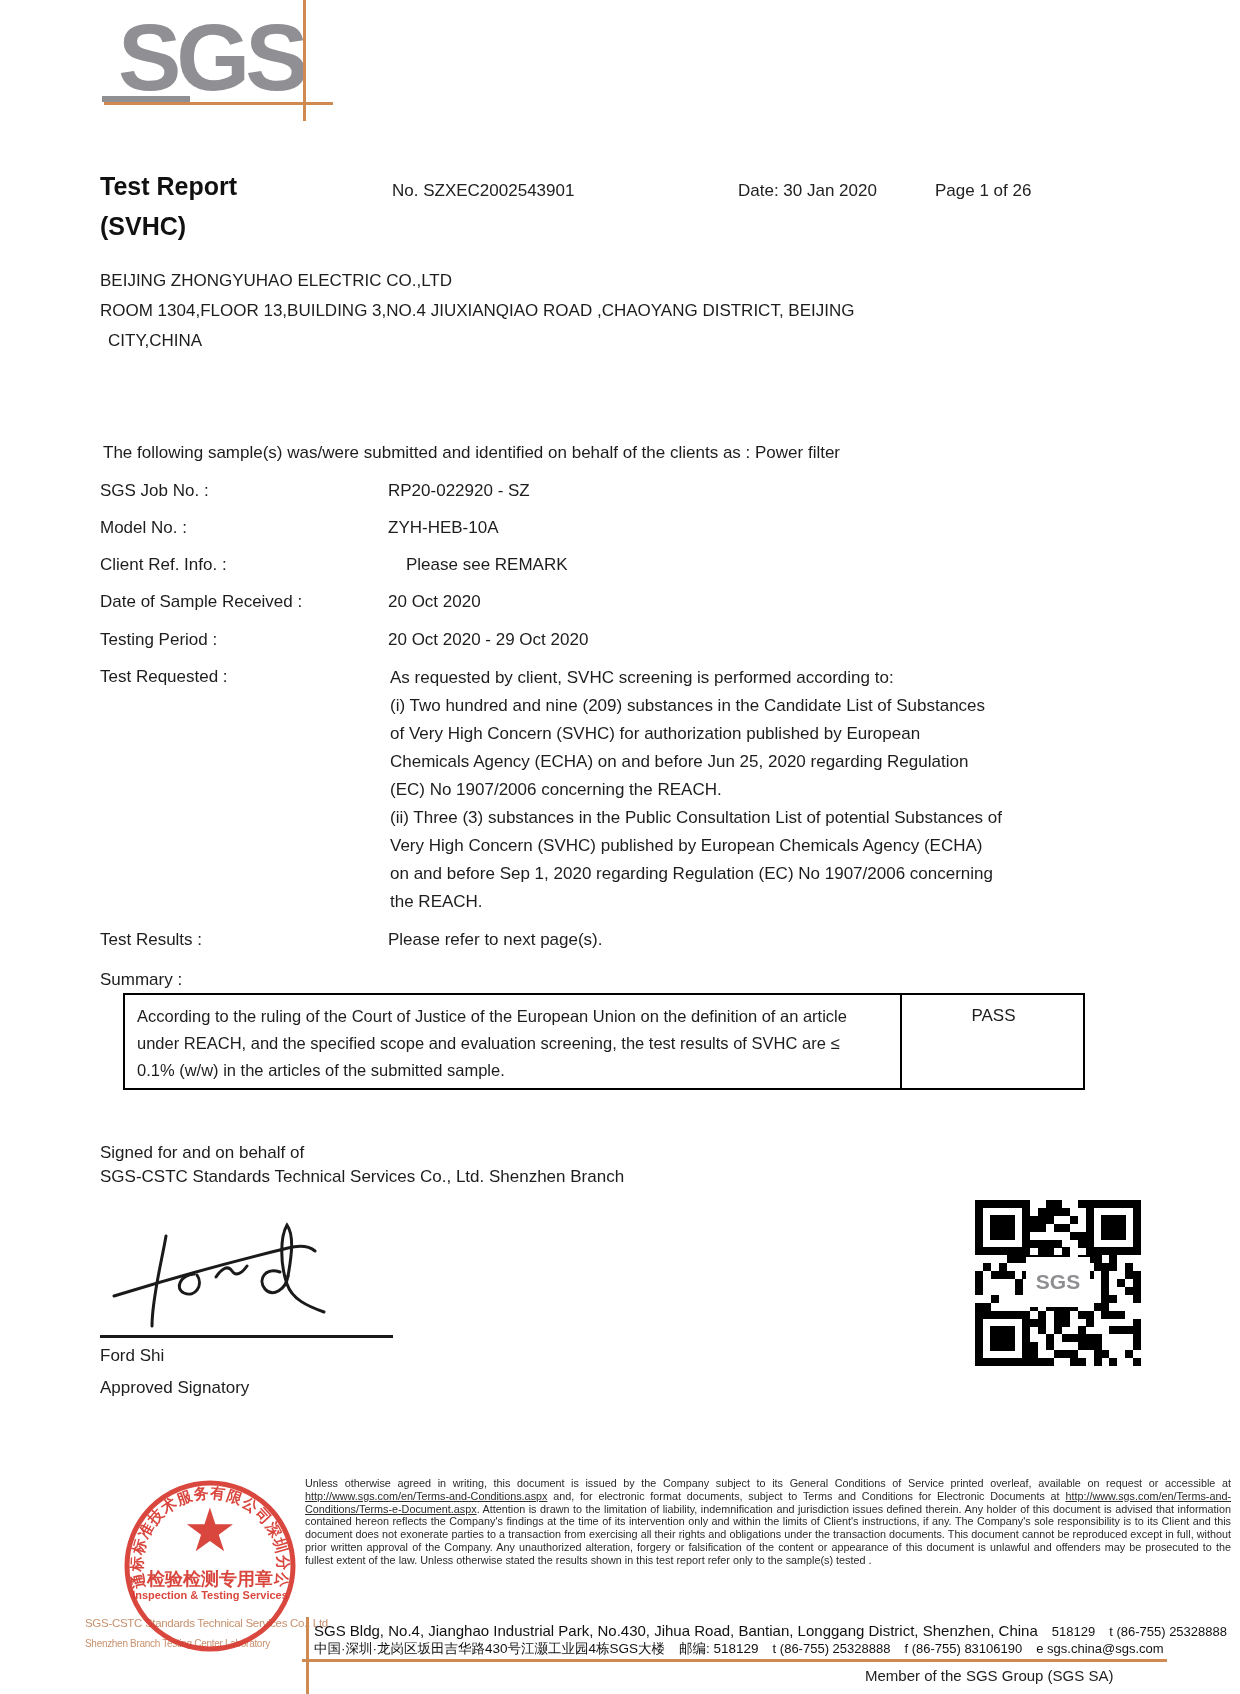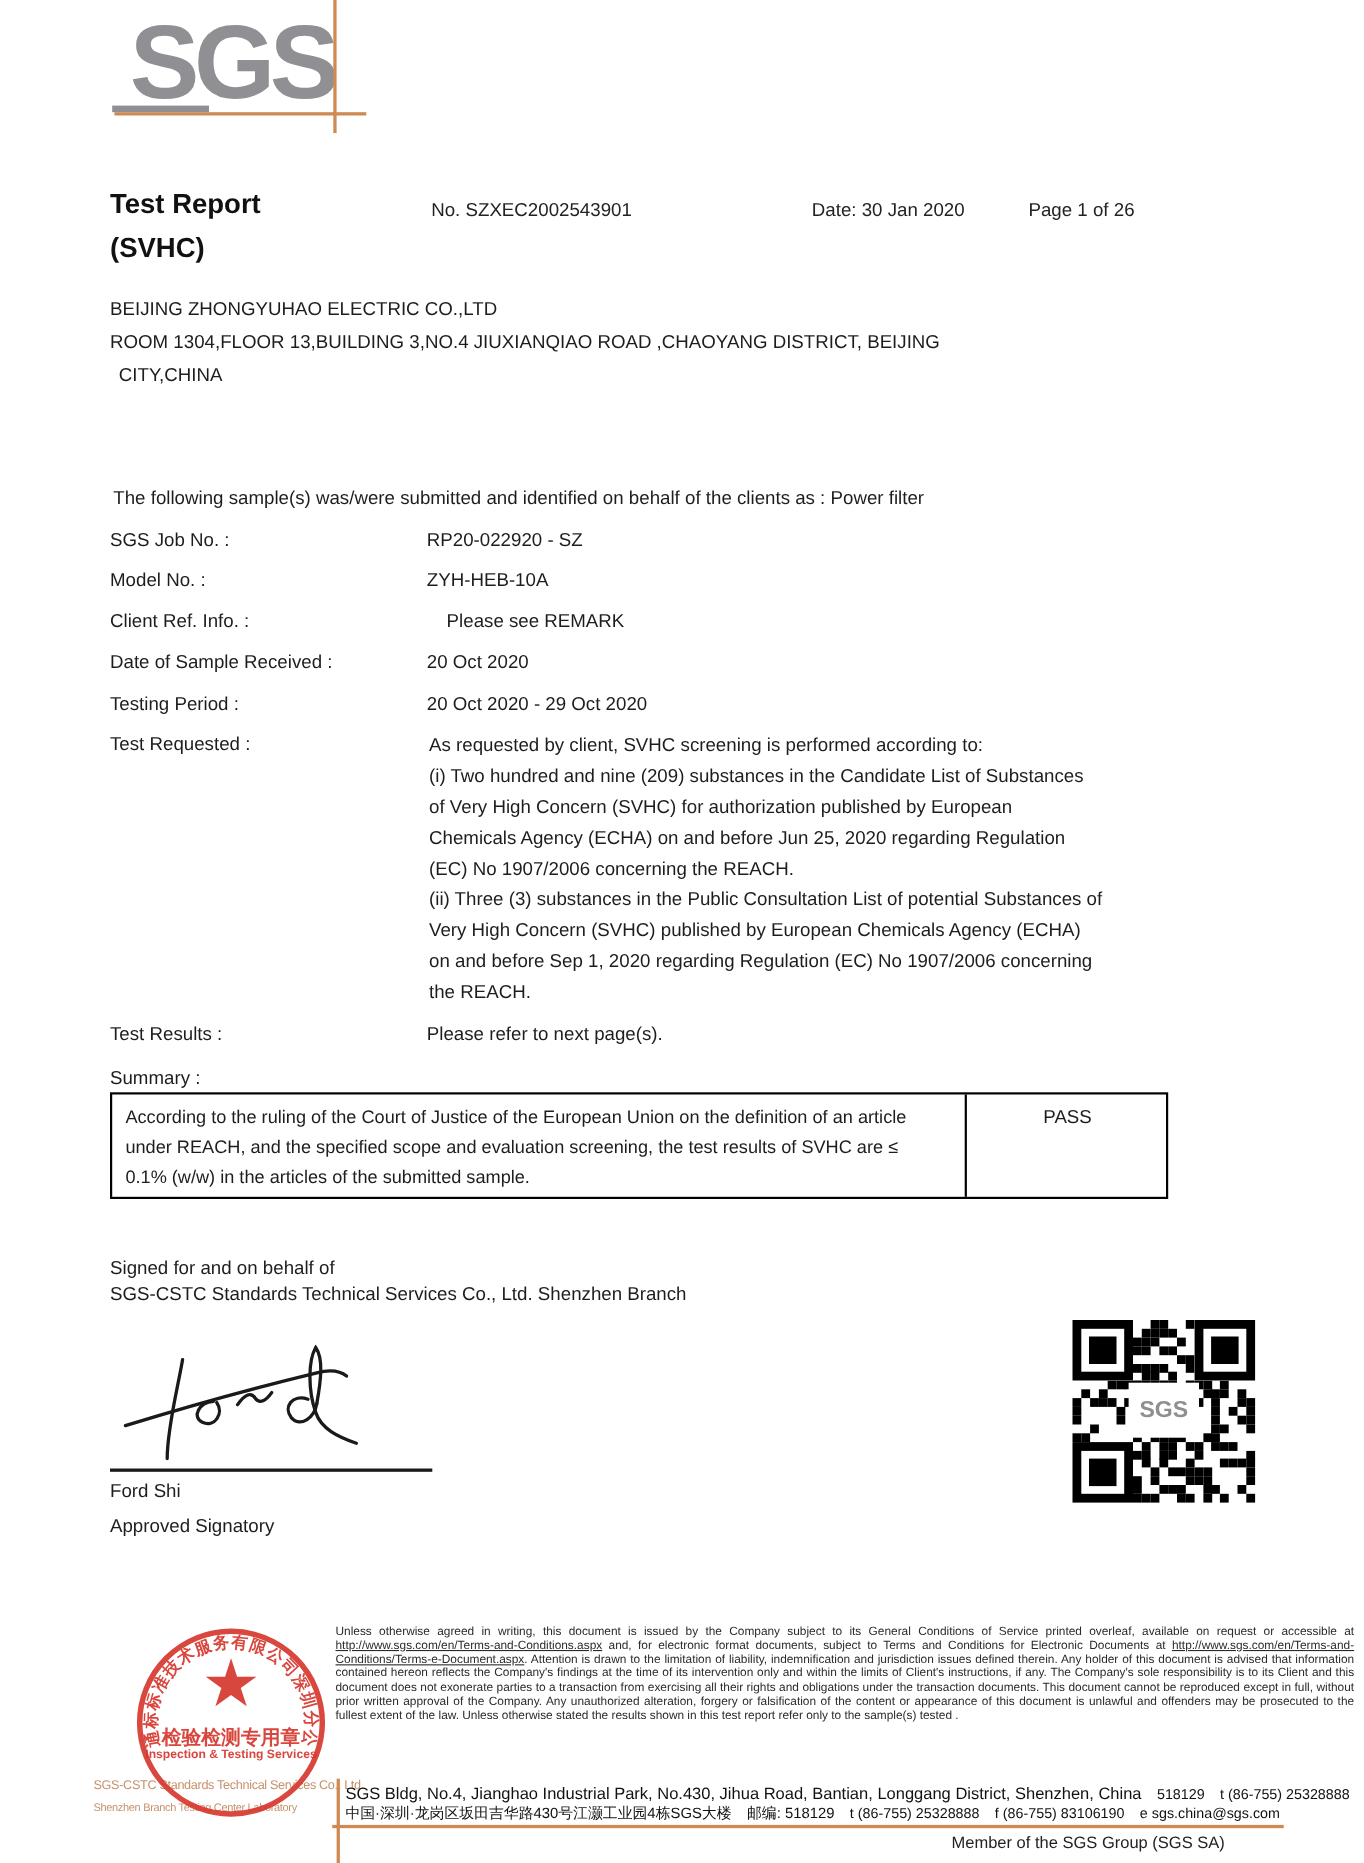--- a/index.html
+++ b/index.html
@@ -7,21 +7,21 @@
     position:relative;width:1240px;height:1694px;background:#ffffff;
     font-family:"Liberation Sans","DejaVu Sans",sans-serif;color:#1d1d1d;overflow:hidden;
   }
   .abs{position:absolute;}
   .logo-text{font-size:95px;font-weight:bold;color:#909094;letter-spacing:-5px;line-height:1;}
   .accent{background:#cf8a52;}
   .title{font-size:25px;font-weight:bold;color:#111;}
   .hmeta{font-size:17px;color:#222;}
   .body-text{font-size:17px;color:#1d1d1d;}
   .ml{white-space:pre-line;line-height:28px;}
-  .sum-box{border:2px solid #000;box-sizing:border-box;}
+  .sum-box{border:2px solid #000;box-sizing:border-box;margin-left:23px;}
   .sum-divider{position:absolute;top:0;bottom:0;width:2px;background:#000;}
   .pass{font-size:17px;color:#1d1d1d;}
   .sig-line{background:#1a1a1a;height:3px;}
   .legal-wrap{font-size:10.8px;line-height:12.8px;color:#2a2a2a;text-align:justify;}
   .u{text-decoration:underline;}
   .attn{color:#e8823c;font-weight:bold;font-size:11.4px;line-height:13.5px;margin-top:2px;text-align:left;}
   .foot-row{display:flex;align-items:baseline;gap:14px;white-space:nowrap;}
   .f-small{font-size:15px;color:#111;}
   .f-num{font-size:13px;color:#111;}
   .f-cn{font-size:13.5px;color:#111;}

